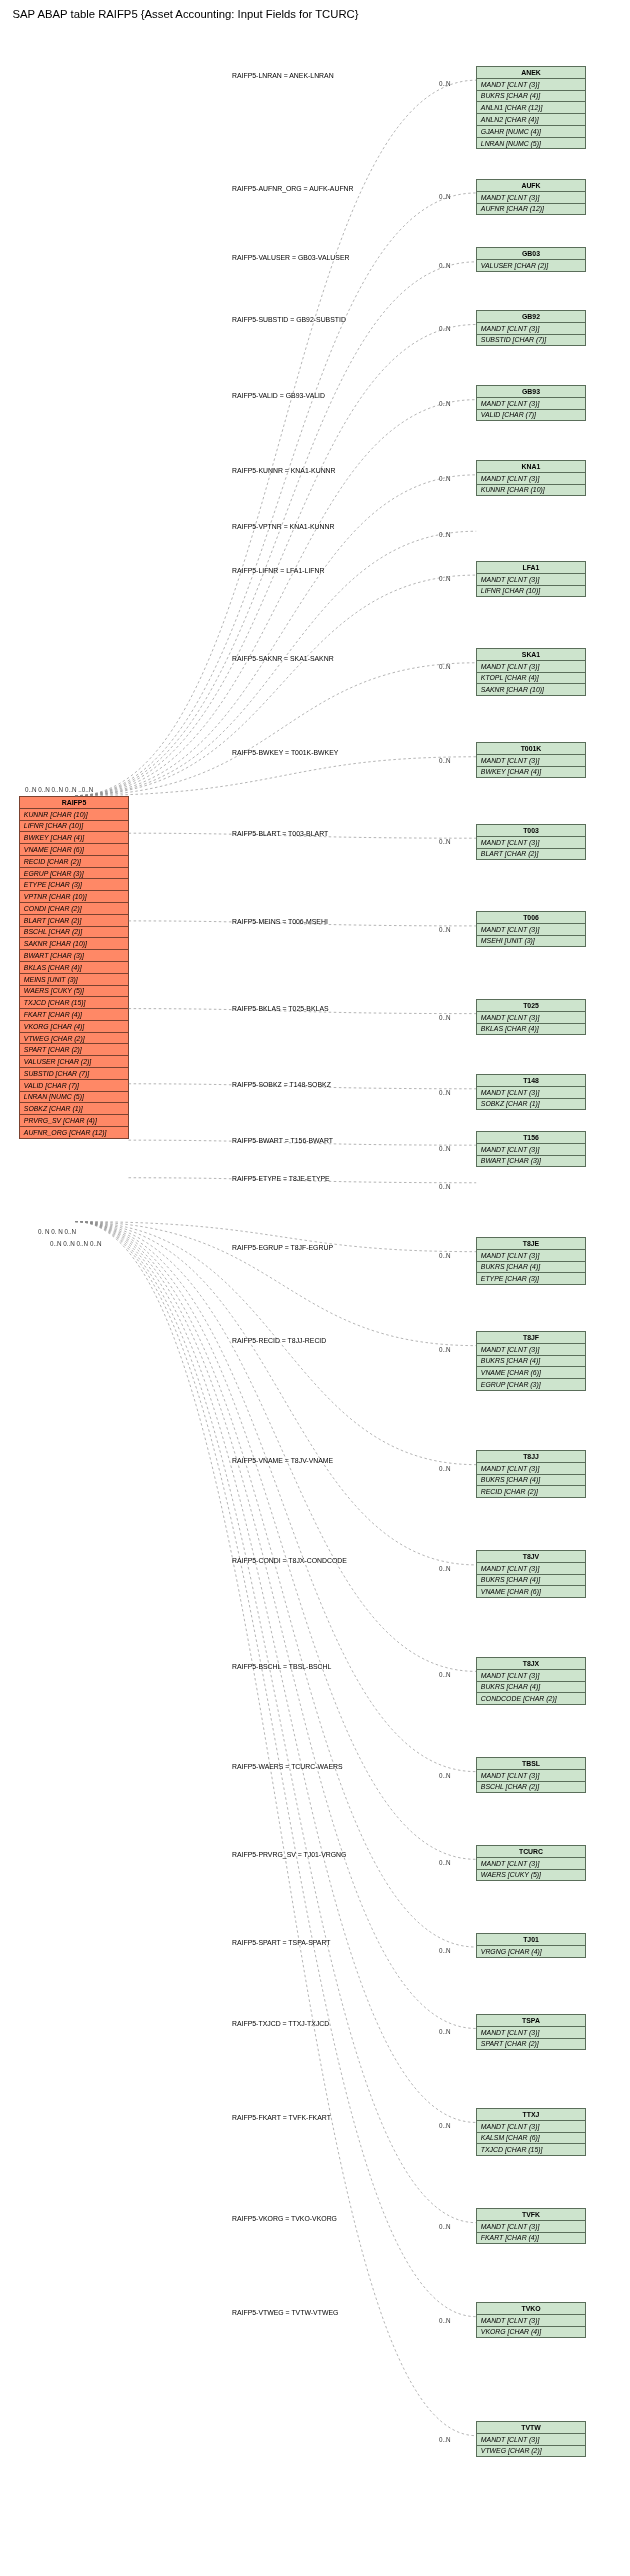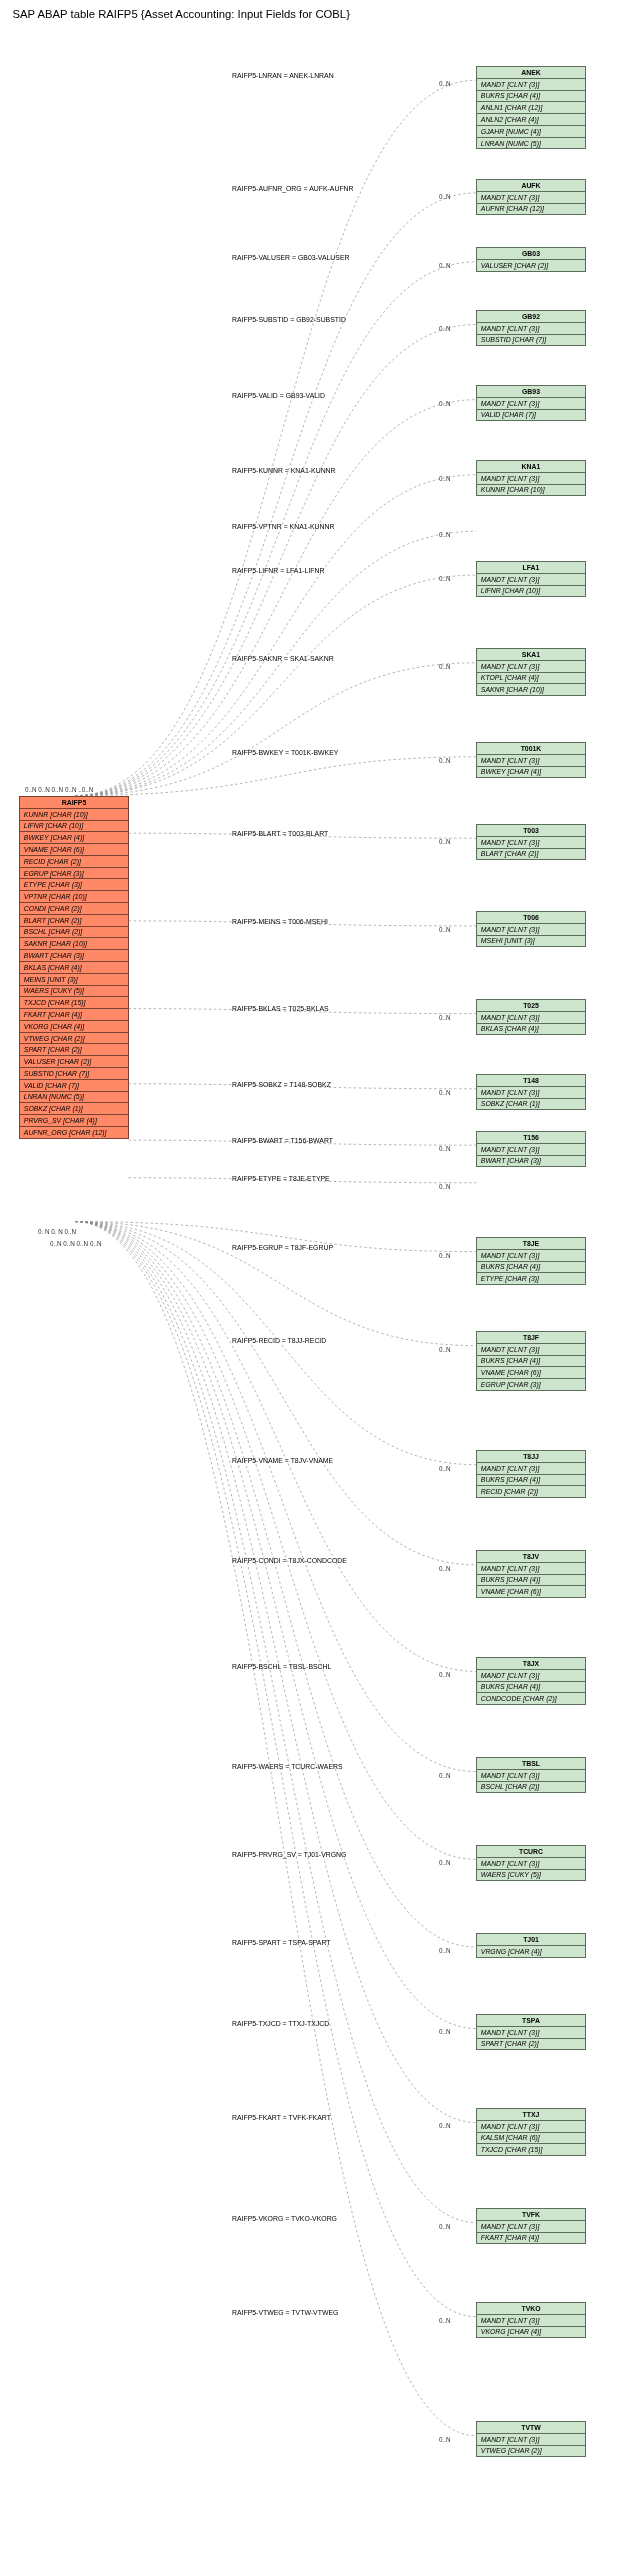--- a/index.html
+++ b/index.html
@@ -13,21 +13,21 @@
 .rt-table .row { background:#cde4cd; border:0.6px solid #5a6e5a; border-top:none; padding:1.9px 3.8px; }
 .edge-label { font-size:6.9px; }
 .card-label { font-size:6.3px; color:#333; }
 .title { font-size:11.3px; font-weight:400; left:12.5px; top:7.5px; }
 svg { position:absolute; top:0; left:0; width:631px; height:2576px; pointer-events:none; }
 path { stroke:#888; stroke-dasharray:4,4; fill:none; stroke-width:1; }
 </style>
 </head>
 <body>
 
-<div class="abs title">SAP ABAP table RAIFP5 {Asset Accounting: Input Fields for COBL}</div>
+<div class="abs title">SAP ABAP table RAIFP5 {Asset Accounting: Input Fields for TCURC}</div>
 
 <div class="abs card-label" style="left:25px; top:786px;">0..N  0..N 0..N  0..N   ..0..N</div>
 
 <div class="abs main-table">
   <div class="hdr">RAIFP5</div>
   <div id="main-rows">
       <div class="row"><i>KUNNR [CHAR (10)]</i></div>
       <div class="row"><i>LIFNR [CHAR (10)]</i></div>
       <div class="row"><i>BWKEY [CHAR (4)]</i></div>
       <div class="row"><i>VNAME [CHAR (6)]</i></div>

